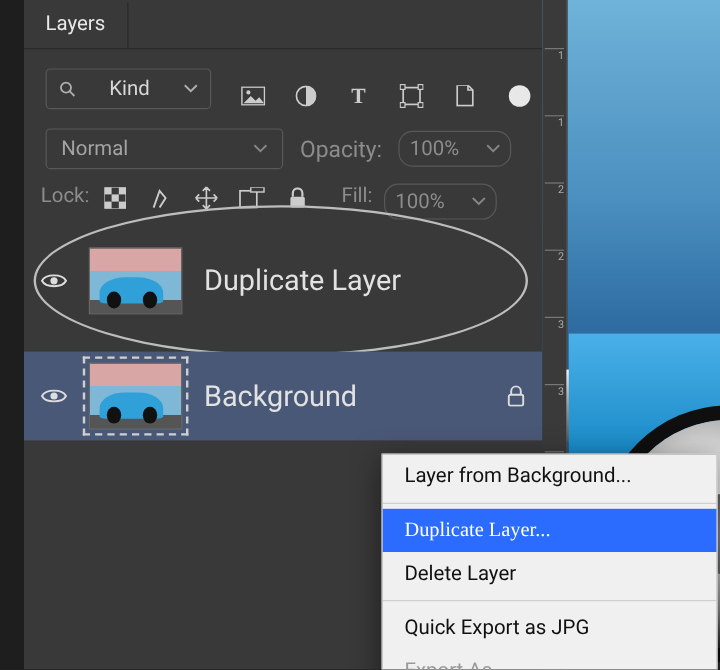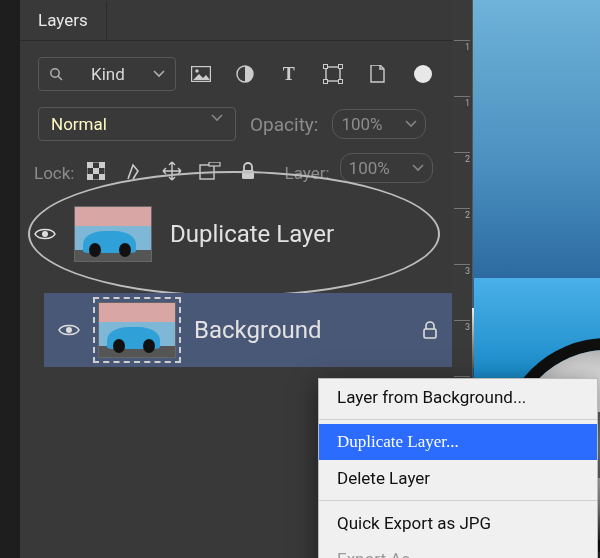--- a/index.html
+++ b/index.html
@@ -1,35 +1,35 @@
 <!DOCTYPE html>
 <html><head>
 <meta charset="utf-8">
 <style>
   html,body{margin:0;padding:0;background:#1e1e1e;font-family:-apple-system,BlinkMacSystemFont,"Segoe UI",Roboto,Arial,sans-serif;width:600px;height:558px;overflow:hidden;}
   .app{position:relative;width:600px;height:536px;display:flex;padding-left:20px;}
   .panel{width:432px;height:558px;background:#393939;color:#d1d1d1;display:flex;flex-direction:column;position:relative;}
   .tabbar{height:40px;display:flex;align-items:flex-end;border-bottom:1px solid #2a2a2a;}
   .tab{background:#393939;color:#e8e8e8;font-size:17px;padding:8px 18px 10px 18px;border-right:1px solid #2a2a2a;}
-  .row1{display:flex;align-items:center;gap:14px;padding:16px 18px 10px 18px;}
+  .row1{display:flex;align-items:flex-end;gap:24px;padding:16px 18px 10px 18px;}
   .kind{display:flex;align-items:center;background:#393939;border:1px solid #585858;border-radius:4px;padding:6px 10px;font-size:17px;color:#d8d8d8;gap:28px;}
   .filter-icons{display:flex;align-items:center;gap:22px;color:#bcbcbc;}
   .filter-icons .ic{width:22px;height:22px;display:flex;align-items:center;justify-content:center;}
   .dot{width:18px;height:18px;border-radius:50%;background:#e8e8e8;margin-left:4px;}
   .row2{display:flex;align-items:center;gap:14px;padding:6px 18px;}
-  .blend{display:flex;align-items:flex-start;justify-content:space-between;border:1px solid #585858;border-radius:4px;padding:6px 12px;font-size:17px;color:#fef9c3;width:172px;}
+  .blend{display:flex;align-items:center;justify-content:space-between;border:1px solid #585858;border-radius:4px;padding:6px 12px;font-size:17px;color:#a3a3a3;width:172px;}
   .op-label{color:#8c8c8c;font-size:19px;}
   .pct{display:flex;align-items:center;border:1px solid #585858;border-radius:12px;padding:4px 8px;color:#8c8c8c;font-size:17px;gap:22px;}
-  .row3{display:flex;align-items:flex-end;gap:10px;padding:6px 14px 14px 14px;color:#8c8c8c;font-size:17px;}
+  .row3{display:flex;align-items:flex-start;gap:10px;padding:6px 14px 14px 14px;color:#8c8c8c;font-size:17px;}
   .lock-icons{display:flex;align-items:center;gap:14px;}
   .lock-icons .ic{width:24px;height:24px;display:flex;align-items:center;justify-content:center;color:#cfcfcf;}
   .fill-label{margin-left:14px;}
   .layers-area{flex:1;position:relative;}
   .layer{position:relative;display:flex;align-items:center;height:74px;padding:0 14px;gap:18px;}
-  .layer.selected{background:#4a5877;margin-left:24px;}
+  .layer.selected{background:#4a5877;}
   .eye{color:#d8d8d8;}
   .thumb{width:78px;height:56px;position:relative;}
   .selected .thumb{outline:2px dashed #cfcfcf;outline-offset:3px;}
   .layer-name{font-size:24px;color:#e2e2e2;}
   .lock-badge{margin-left:auto;color:#cfcfcf;}
   .ellipse-wrap{position:relative;}
   .ellipse{position:absolute;left:8px;right:12px;top:-26px;bottom:-26px;border:2px solid #bdbdbd;border-radius:50%;pointer-events:none;}
   .canvas{flex:1;height:558px;position:relative;background:linear-gradient(to bottom,#6fb3d9 0%,#4a8fbf 30%,#2c6aa0 50%,#1f4d7a 70%,#2a2a2a 100%);}
   .rulers-v{position:absolute;left:0;top:0;bottom:0;width:20px;background:#3a3a3a;border-right:1px solid #555;}
   .rtick{position:absolute;left:2px;width:16px;font-size:9px;color:#aaa;text-align:right;border-top:1px solid #777;padding-top:1px;}
@@ -157,21 +157,21 @@
               <rect x="10" y="0" width="11" height="4" fill="#393939" stroke="#ccc" stroke-width="1.2"></rect>
             </svg>
       </span>
       <span class="ic">
         <svg width="16" height="18" viewBox="0 0 16 18">
               <rect x="2" y="8" width="12" height="9" rx="1.5" fill="#ccc"></rect>
               <path d="M4 8 V5 a4 4 0 0 1 8 0 V8" fill="none" stroke="#ccc" stroke-width="1.8"></path>
             </svg>
       </span>
     </div>
-    <span class="fill-label">Layer:</span>
+    <span class="fill-label">Fill:</span>
     <div class="pct">
       <span>100%</span>
       <span>
         <svg width="12" height="8" viewBox="0 0 12 8">
               <path d="M1 1 L6 6 L11 1" fill="none" stroke="#999" stroke-width="1.6"></path>
             </svg>
       </span>
     </div>
   </div>
 

